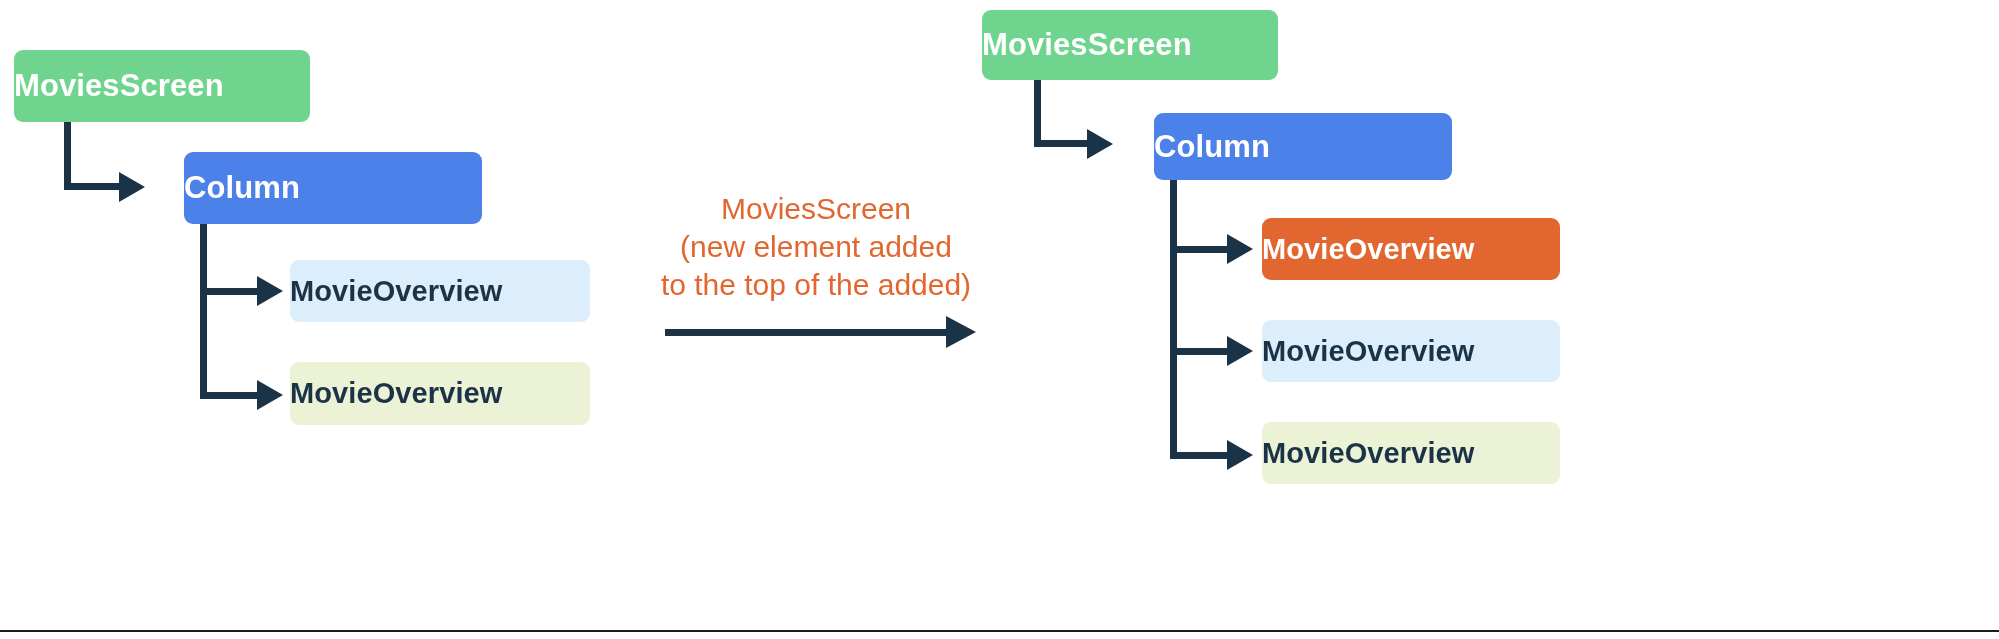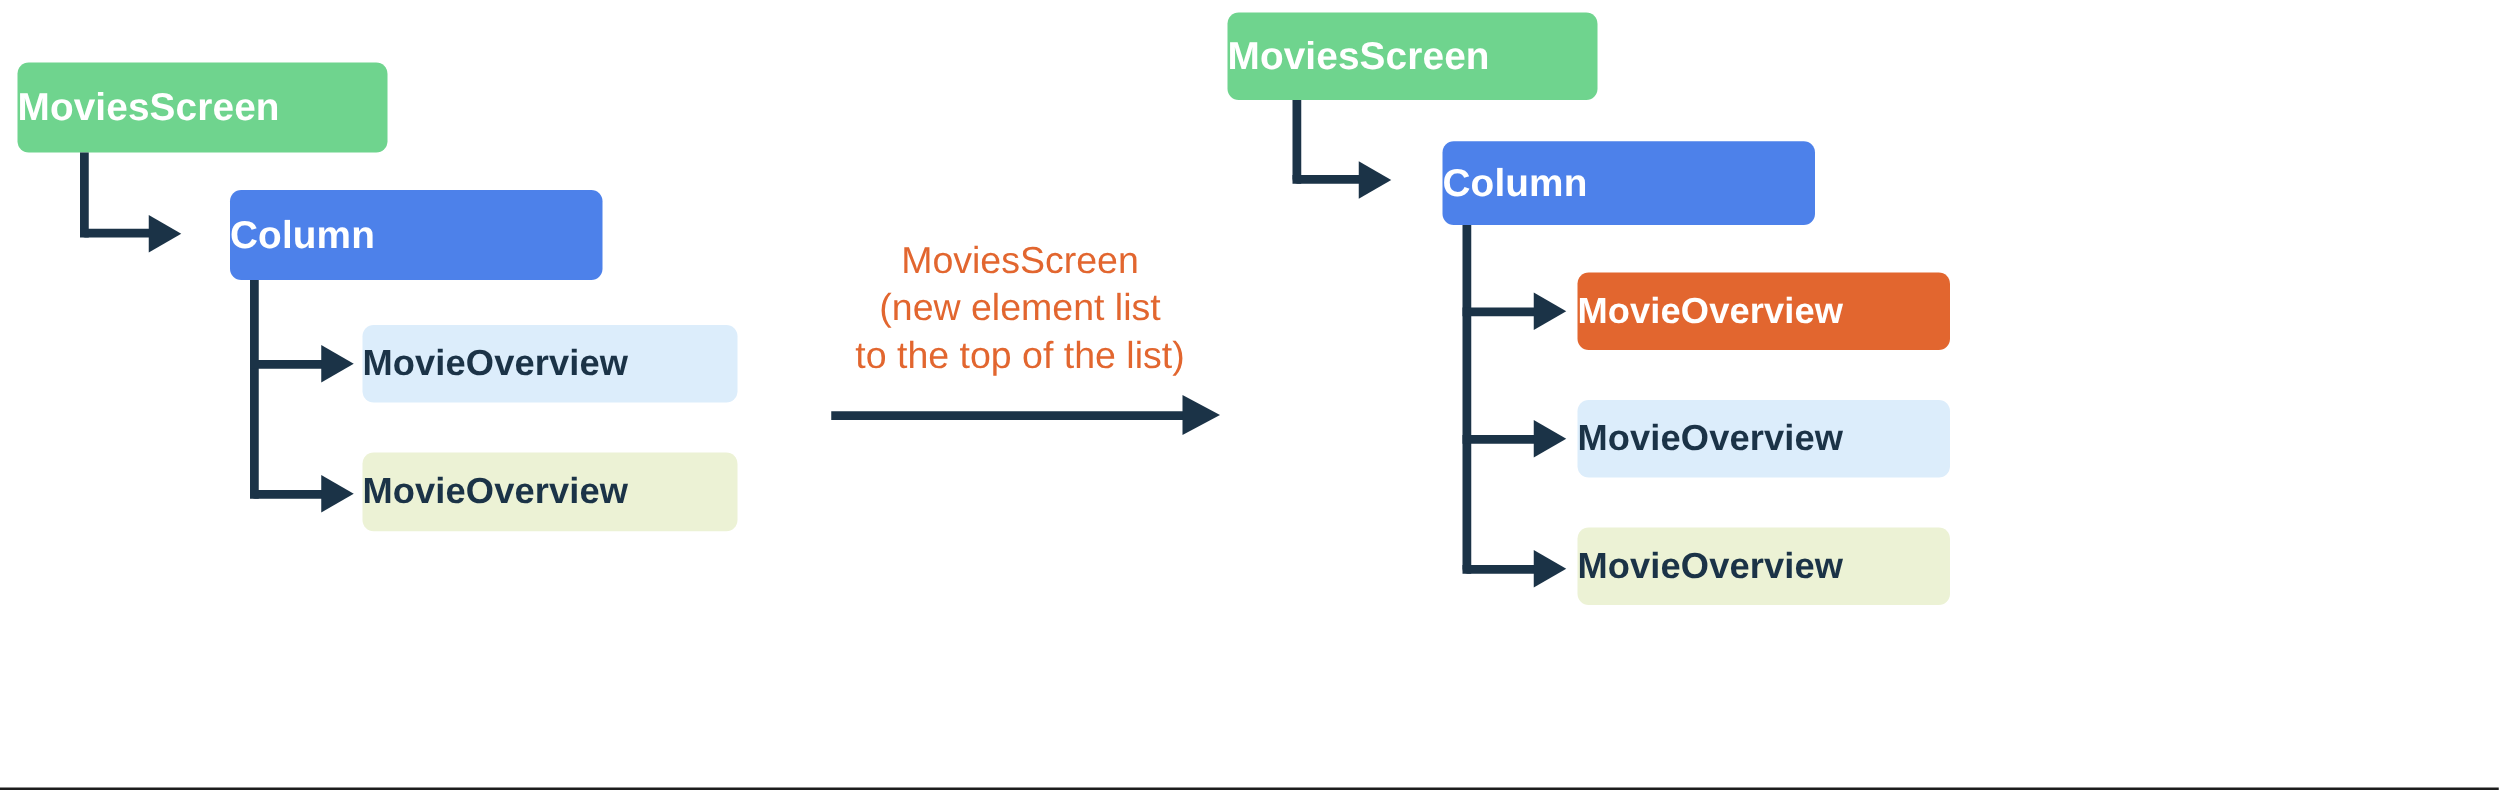--- a/index.html
+++ b/index.html
@@ -96,22 +96,22 @@
 
   <div class="conn h" style="left:200px;top:392px;width:62px;"></div>
   <div class="arrowhead" style="left:257px;top:380px;"></div>
 
   <div class="node n-lime" style="left:290px;top:362px;width:300px;height:63px;font-size:29px;">
     <span class="label">MovieOverview</span>
   </div>
 
   <div class="recomp-text" style="left:660px;top:190px;width:312px;font-size:30px;">
     <div>MoviesScreen</div>
-    <div>(new element list</div>
-    <div>to the top of the list)</div>
+    <div>(new element added</div>
+    <div>to the top of the added)</div>
   </div>
 
   <div class="big-arrow-shaft" style="left:665px;top:329px;width:284px;"></div>
   <div class="big-arrow-head" style="left:946px;top:316px;"></div>
 
   <div class="node n-green" style="left:982px;top:10px;width:296px;height:70px;font-size:31px;">
     <span class="label">MoviesScreen</span>
   </div>
 
   <div class="conn v elbow-round" style="left:1034px;top:80px;height:67px;"></div>

